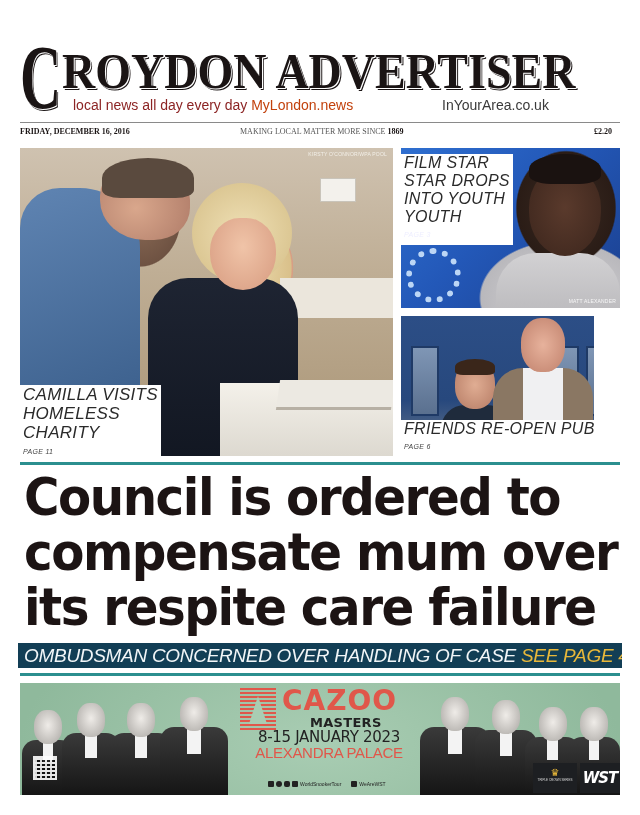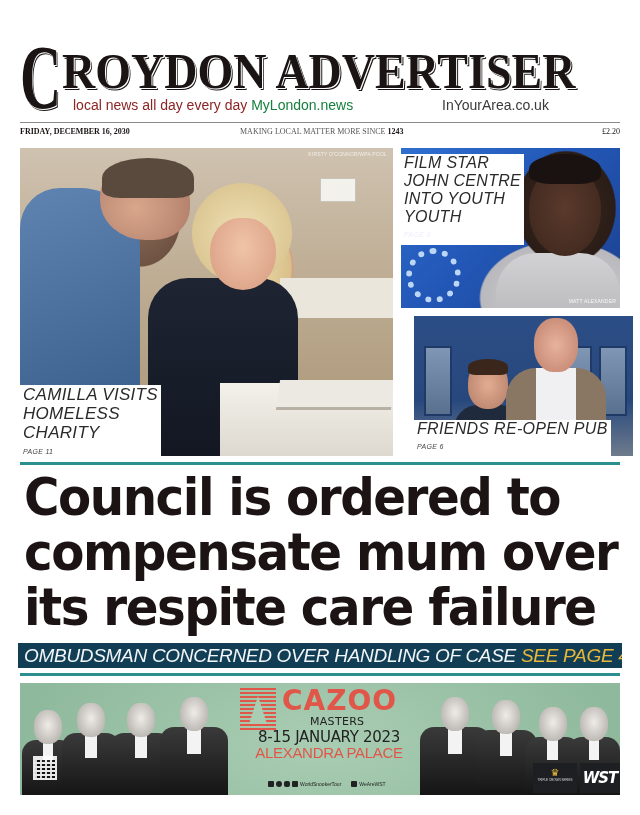--- a/index.html
+++ b/index.html
@@ -10,29 +10,29 @@
   .masthead { position: absolute; left: 0; top: 0; width: 640px; height: 120px; }
   .title-row { position: absolute; left: 20px; top: 38px; width: 600px; height: 70px; }
   .title-C { position: absolute; left: 0; top: 0; font-family: "Liberation Serif", serif; font-weight: bold;
     font-size: 92px; line-height: 78px; color: #1a1414; transform: scaleX(0.62); transform-origin: left top;
     text-shadow: 1px 1px 0 #fff, 2px 2px 0 #1a1414; }
   .title-rest { position: absolute; left: 42px; top: 8px; font-family: "Liberation Serif", serif; font-weight: bold;
     font-size: 50px; line-height: 50px; letter-spacing: 0px; color: #1a1414; white-space: nowrap;
     transform: scaleX(0.92); transform-origin: left top; text-shadow: 1px 1px 0 #fff, 2px 2px 0 #1a1414; }
   .tagline-row { position: absolute; left: 73px; top: 97px; font-size: 14px; white-space: nowrap; }
   .tagline-red { color: #8c2424; }
-  .tagline-grey { color: #15803d; font-weight: normal; }
+  .tagline-grey { color: #c2410c; font-weight: normal; }
   .inyourarea { position: absolute; left: 442px; top: 97px; font-size: 14px; color: #3a3a3a; }
 
   .rule-top { position: absolute; left: 20px; top: 122px; width: 600px; height: 1px; background: #8a8a8a; }
   .dateline { position: absolute; left: 20px; top: 127px; width: 600px; height: 14px; font-family: "Liberation Serif", serif; }
   .date { position: absolute; left: 0; top: 0; font-size: 8px; font-weight: bold; color: #1a1414; }
   .since { position: absolute; left: 220px; top: 0; font-size: 8px; color: #555; }
   .since b { color: #1a1414; }
-  .price { position: absolute; right: 0; top: 0; font-size: 8px; font-weight: normal; color: #1a1414; }
+  .price { position: absolute; right: 8px; top: 0; font-size: 8px; font-weight: bold; color: #1a1414; }
 
   
   .photo { position: absolute; overflow: hidden; }
   .photo-main { left: 20px; top: 148px; width: 373px; height: 308px;
     background:
       radial-gradient(ellipse 60px 80px at 235px 120px, #e9d7a8 0%, #d9c08a 60%, transparent 62%),
       radial-gradient(ellipse 42px 52px at 235px 120px, #e3b396 0%, #d89e84 90%, transparent 92%),
       radial-gradient(ellipse 50px 60px at 120px 70px, #8a6a55 0%, #6e5242 80%, transparent 82%),
       linear-gradient(180deg, #cfc2b0 0%, #bfae95 40%, #a99475 100%); text-align: right; }
   .man-shirt { position: absolute; left: 0; top: 40px; width: 120px; height: 200px; background: linear-gradient(160deg, #5f84b2, #3e628f); border-radius: 40px 60px 0 0; }
@@ -56,22 +56,22 @@
 
   .photo-film { left: 401px; top: 148px; width: 219px; height: 160px;
     background: radial-gradient(ellipse 70px 80px at 165px 60px, #3a2a22 0%, #2a1c16 70%, transparent 72%),
                 radial-gradient(ellipse 100px 70px at 160px 150px, #d7d6d8, #b9b8bc 80%, transparent 82%),
                 linear-gradient(135deg, #2f6fd0 0%, #2358b8 45%, #1b3f8e 100%); }
   .film-face { position: absolute; left: 128px; top: 20px; width: 72px; height: 88px; background: radial-gradient(ellipse at 50% 45%, #5a3a2c, #3b251c); border-radius: 45% 45% 50% 50%; }
   .film-hair { position: absolute; left: 128px; top: 6px; width: 72px; height: 30px; background: #1a1210; border-radius: 50% 50% 30% 30%; }
   .film-hoodie { position: absolute; left: 95px; top: 105px; width: 124px; height: 60px; background: linear-gradient(180deg, #d2d1d3, #bcbbbe); border-radius: 40px 40px 0 0; }
   .film-ring { position: absolute; left: 5px; top: 100px; width: 55px; height: 55px; border: 6px dotted #bcd6f5; border-radius: 50%; }
 
-  .photo-pub { left: 401px; top: 316px; width: 219px; height: 140px;
-    background: linear-gradient(180deg, #2c4e86 0%, #27487d 60%, #6e7b8c 100%); margin-left: 13px; }
+  .photo-pub { left: 401px; top: 316px; width: 193px; height: 140px;
+    background: linear-gradient(180deg, #2c4e86 0%, #27487d 60%, #6e7b8c 100%); }
   .pub-window { position: absolute; top: 30px; width: 28px; height: 70px; background: linear-gradient(180deg, #7f96b5, #5a708f); border: 2px solid #1f3a66; }
   .pub-man1 { position: absolute; left: 40px; top: 45px; width: 70px; height: 95px; }
   .pub-man1 .head { position: absolute; left: 14px; top: 0; width: 40px; height: 48px; background: radial-gradient(ellipse at 50% 50%, #e0ad93, #b57b64); border-radius: 45%; }
   .pub-man1 .hair { position: absolute; left: 14px; top: -2px; width: 40px; height: 16px; background: #3a261a; border-radius: 50% 50% 20% 20%; }
   .pub-man1 .body { position: absolute; left: 0; top: 44px; width: 70px; height: 60px; background: #1f2b3c; border-radius: 24px 24px 0 0; }
   .pub-man2 { position: absolute; left: 92px; top: 2px; width: 100px; height: 140px; }
   .pub-man2 .head { position: absolute; left: 28px; top: 0; width: 44px; height: 54px; background: radial-gradient(ellipse at 50% 50%, #e7b29c, #c0816c); border-radius: 45%; }
   .pub-man2 .body { position: absolute; left: 0; top: 50px; width: 100px; height: 90px; background: linear-gradient(90deg, #8a7763 0%, #8a7763 30%, #f0f0f2 30%, #f0f0f2 70%, #8a7763 70%); border-radius: 30px 30px 0 0; }
 
   .hr-teal { position: absolute; left: 20px; height: 3px; background: #2b8f8f; width: 600px; }
@@ -93,21 +93,21 @@
   .player .pb::after { content: ""; position: absolute; left: 40%; width: 20%; top: 0; height: 40%; background: #f3f3f3; }
   .qr { position: absolute; left: 13px; top: 73px; width: 24px; height: 24px; background:
       repeating-linear-gradient(0deg, #111 0 2px, #fff 2px 4px), #fff; border: 2px solid #fff; opacity: 0.9; }
   .qr::after { content: ""; position: absolute; inset: 0; background: repeating-linear-gradient(90deg, rgba(255,255,255,0.9) 0 2px, transparent 2px 5px); }
 
   .cazoo-logo { position: absolute; left: 220px; top: 5px; width: 36px; height: 42px;
     background: repeating-linear-gradient(180deg, #e0574a 0 2px, transparent 2px 4px); }
   .cazoo-logo::after { content: ""; position: absolute; left: 9px; top: 8px; width: 0; height: 0;
     border-left: 9px solid transparent; border-right: 9px solid transparent; border-bottom: 28px solid #a9cdb3; }
   .cazoo { position: absolute; left: 262px; top: 2px; font-family: "DejaVu Sans", sans-serif; font-weight: bold; font-size: 28px; color: #e0574a; letter-spacing: 1px; line-height: 32px; }
-  .masters { position: absolute; left: 290px; top: 32px; font-family: "DejaVu Sans", sans-serif; font-weight: normal; font-size: 11px; color: #222; letter-spacing: 0.3px; }
+  .masters { position: absolute; left: 290px; top: 32px; font-family: "DejaVu Sans", sans-serif; font-weight: bold; font-size: 13px; color: #222; letter-spacing: 0.3px; }
   .dates { position: absolute; left: 214px; top: 46px; width: 190px; text-align: center; font-family: "DejaVu Sans", sans-serif; font-size: 15px; color: #222; line-height: 17px; white-space: nowrap; letter-spacing: -0.3px; }
   .venue { position: absolute; left: 214px; top: 61px; width: 190px; text-align: center; font-family: Liberation Sans, sans-serif; font-size: 15px; color: #e0574a; line-height: 17px; white-space: nowrap; letter-spacing: -0.3px; }
   .tickets { position: absolute; left: 250px; top: 80px; font-family: "DejaVu Sans", sans-serif; font-weight: bold; font-style: italic; font-size: 12px; color: #222; white-space: nowrap; }
   .tickets .wst { font-size: 15px; letter-spacing: -1px; }
   .socials { position: absolute; left: 248px; top: 98px; font-size: 5px; color: #222; white-space: nowrap; display: flex; gap: 2px; align-items: center; }
   .soc-icon { display: inline-block; width: 6px; height: 6px; background: #222; border-radius: 1px; }
   .crown-box { position: absolute; left: 513px; top: 80px; width: 44px; height: 30px; background: #1d1f22; color: #ddd; font-size: 3px; text-align: center; padding-top: 4px; }
   .crown { display: block; color: #e8b83a; font-size: 10px; line-height: 11px; }
   .wst-logo { position: absolute; left: 560px; top: 80px; width: 40px; height: 30px; background: #1d1f22; color: #fff; font-family: "DejaVu Sans", sans-serif; font-weight: bold; font-style: italic; font-size: 15px; line-height: 30px; text-align: center; letter-spacing: -1px; }
 </style>
@@ -121,22 +121,22 @@
   </div>
   <div class="tagline-row">
     <span class="tagline-red">local news all day every day</span>
     <span class="tagline-grey">MyLondon.news</span>
   </div>
   <span class="inyourarea">InYourArea.co.uk</span>
 </div>
 
 <div class="rule-top"></div>
 <div class="dateline">
-  <span class="date">FRIDAY, DECEMBER 16, 2030</span>
-  <span class="since"><span>MAKING LOCAL MATTER MORE SINCE</span> <b>1243</b></span>
+  <span class="date">FRIDAY, DECEMBER 16, 2016</span>
+  <span class="since"><span>MAKING LOCAL MATTER MORE SINCE</span> <b>1869</b></span>
   <span class="price">£2.20</span>
 </div>
 
 <div class="photo photo-main">
   <div class="socket"></div>
   <div class="counter"></div>
   <div class="man-shirt"></div>
   <div class="man-head"></div>
   <div class="man-hair"></div>
   <div class="woman-coat"></div>
@@ -153,21 +153,21 @@
   </div>
 </div>
 
 <div class="photo photo-film">
   <div class="film-ring"></div>
   <div class="film-hoodie"></div>
   <div class="film-face"></div>
   <div class="film-hair"></div>
   <div class="caption-box" style="left:0; top:6px; font-size:16px; line-height:18px;">
     <span class="cap-line">FILM STAR</span>
-    <span class="cap-line">JOHN CENTRE</span>
+    <span class="cap-line">STAR DROPS</span>
     <span class="cap-line">INTO YOUTH</span>
     <span class="cap-line">YOUTH</span>
     <span class="page-ref" style="background:transparent;color:#eef;">PAGE 3</span>
   </div>
   <span class="credit dark" style="right:4px; bottom:4px;">MATT ALEXANDER</span>
 </div>
 
 <div class="photo photo-pub">
   <div class="pub-window" style="left:10px;"></div>
   <div class="pub-window" style="left:150px;"></div>

